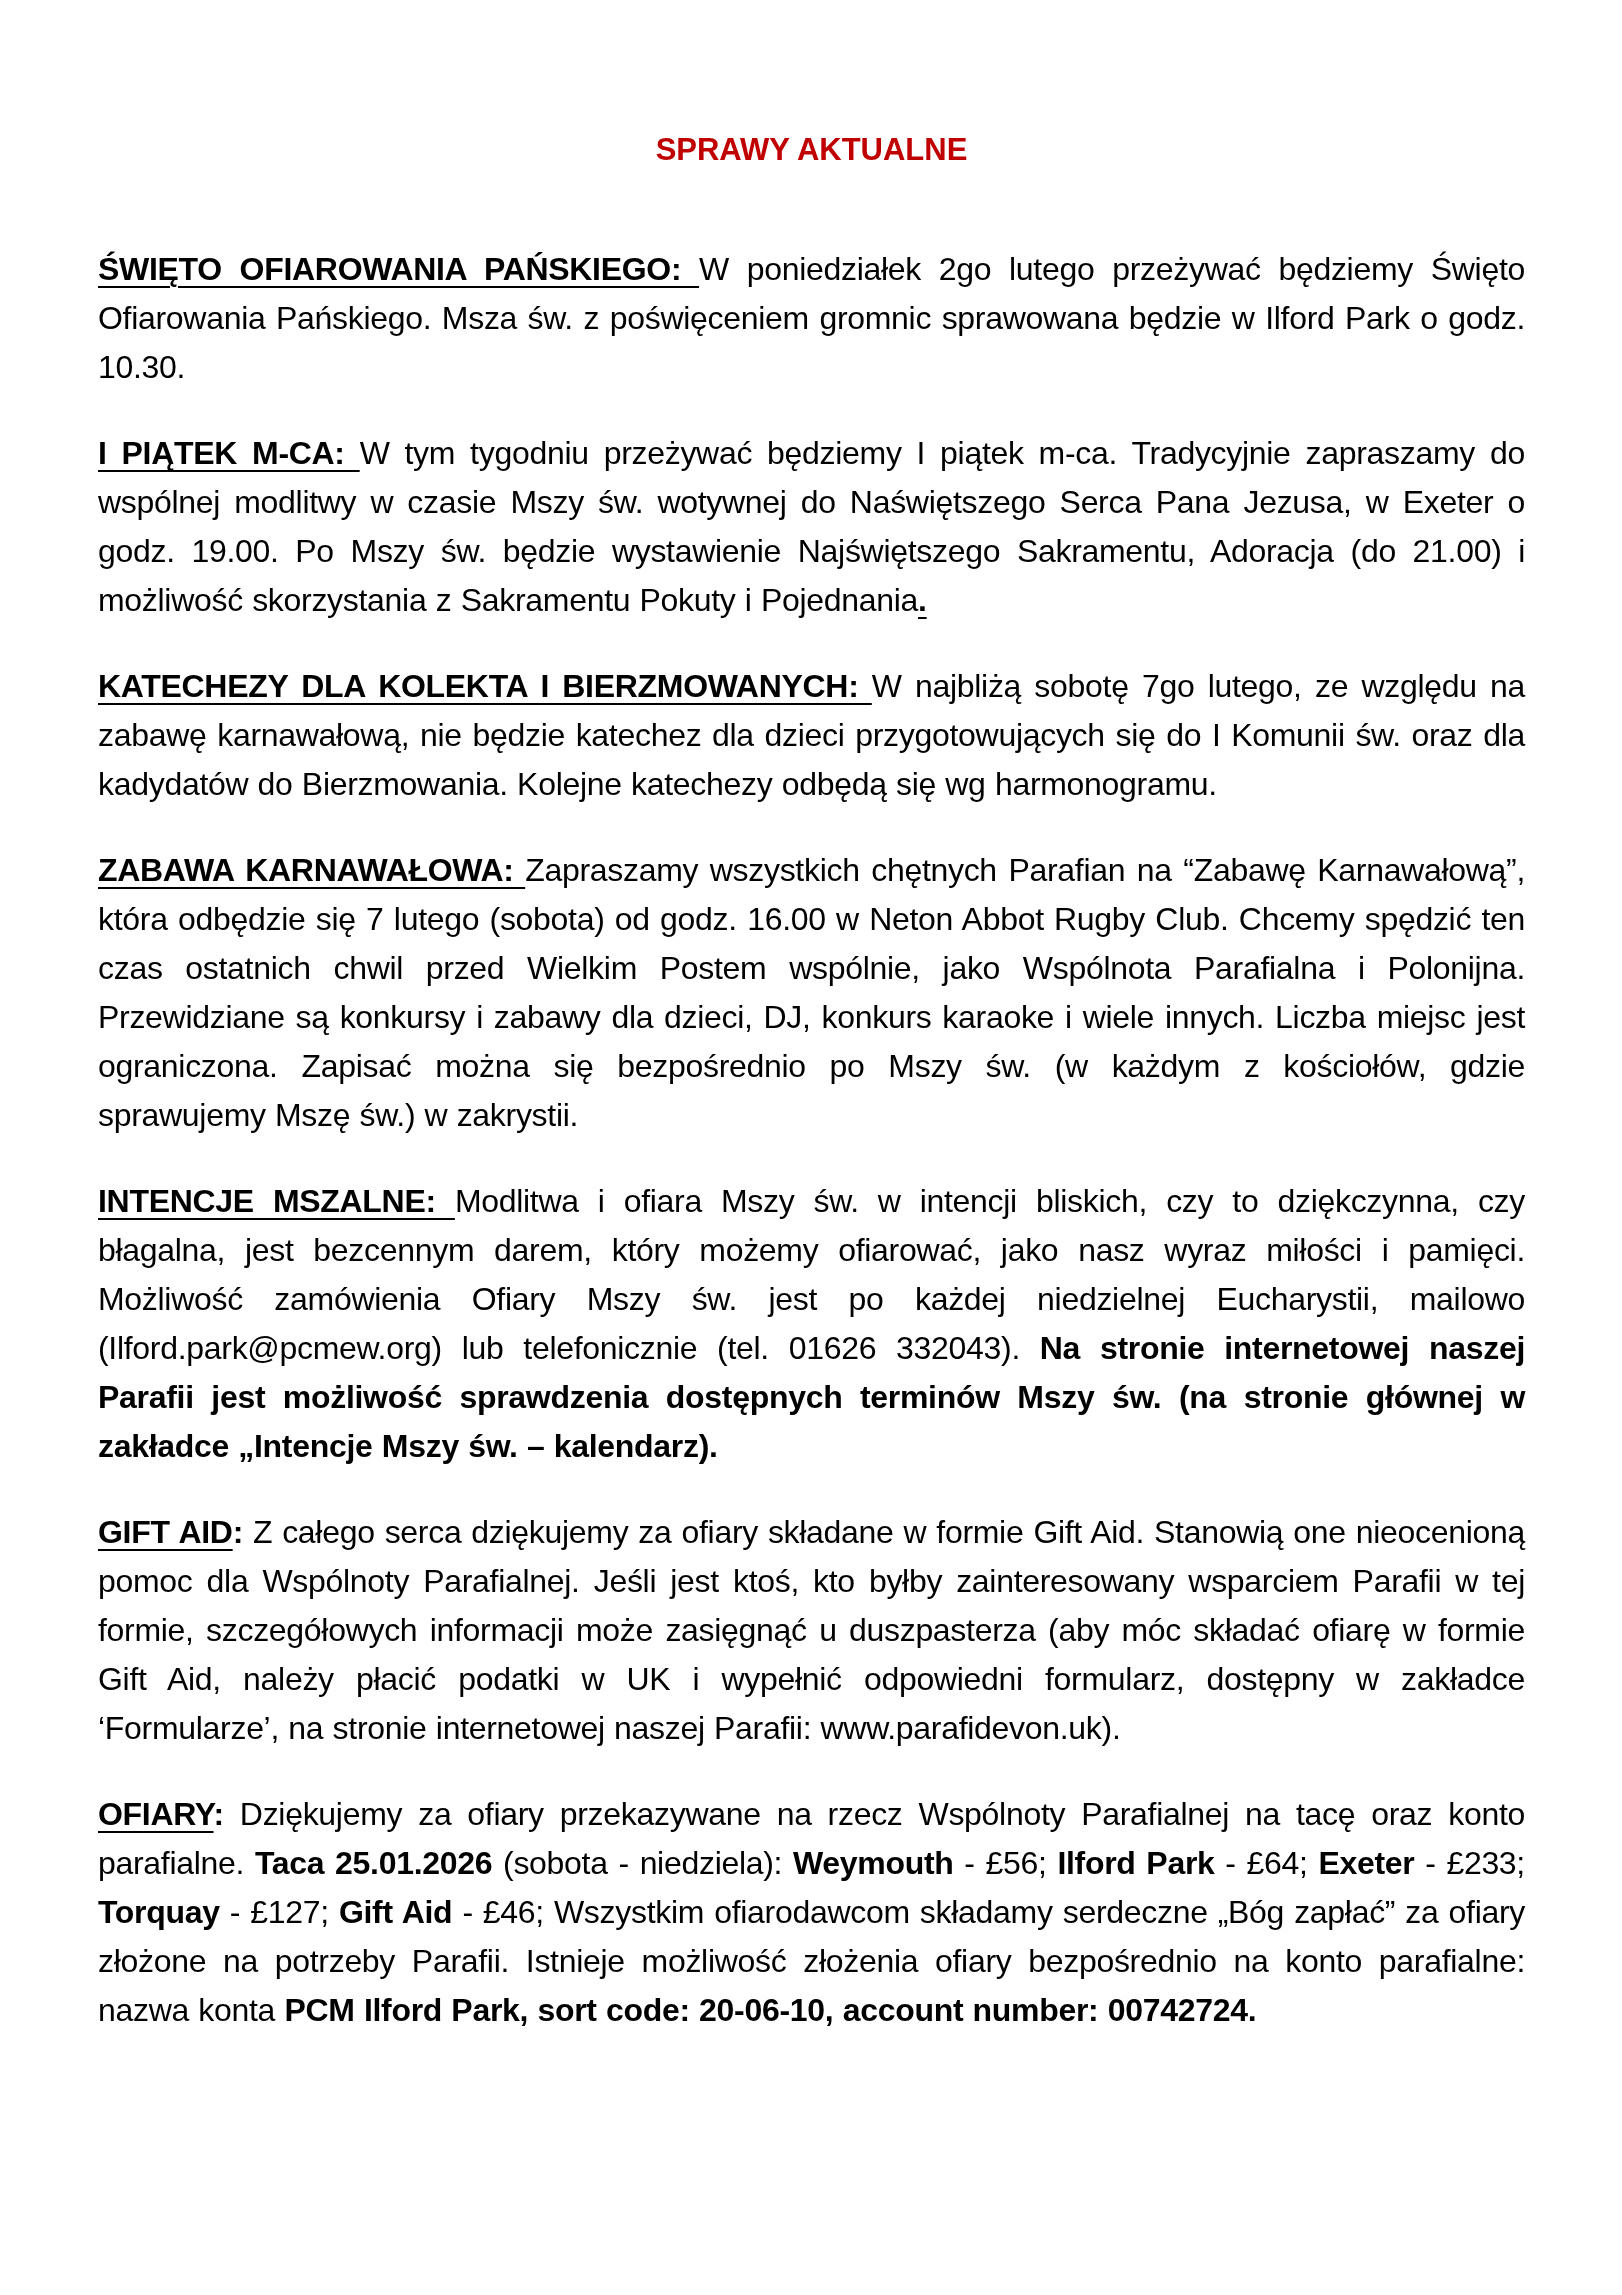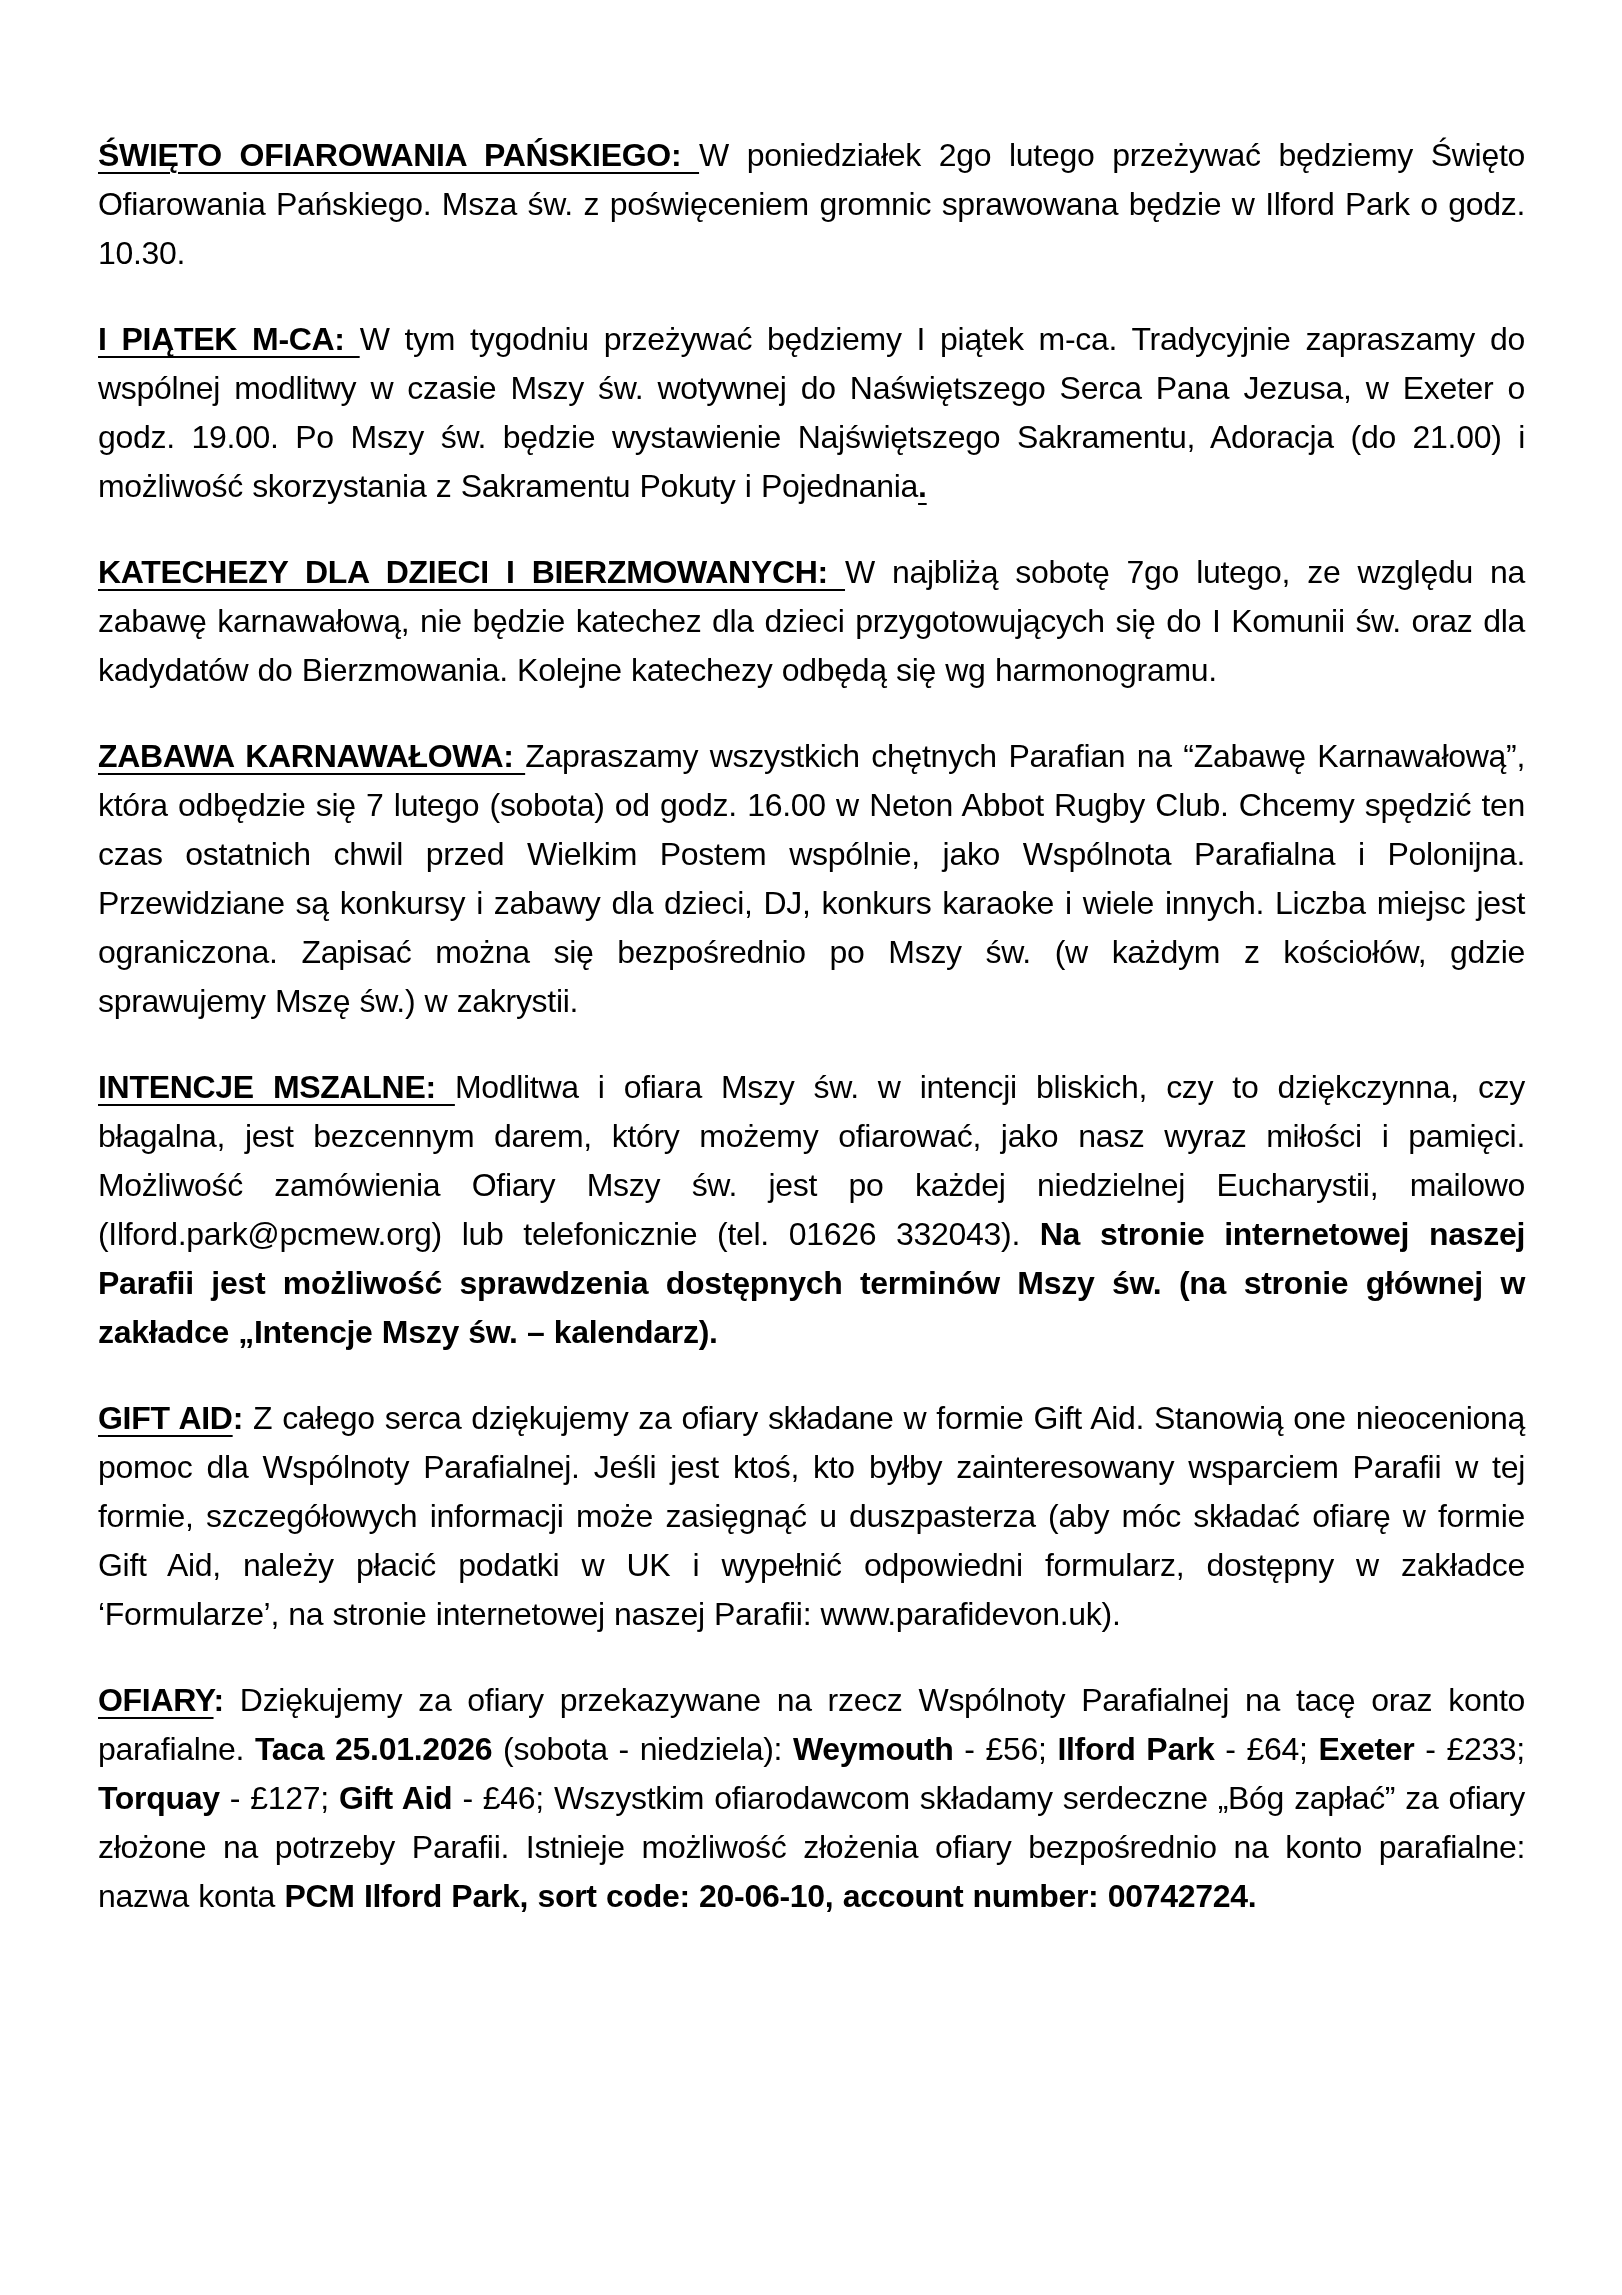--- a/index.html
+++ b/index.html
@@ -43,26 +43,27 @@
     text-decoration-thickness: 2px;
     text-underline-offset: 5.9px;
   }
 </style>
 </head>
 <body>
 
 <div class="page">
   <div class="content">
 
+    <h1 class="doc-title">SPRAWY AKTUALNE</h1>
 
     <p class="para"><span class="b u">ŚWIĘTO OFIAROWANIA PAŃSKIEGO: </span><span>W poniedziałek 2go lutego przeżywać będziemy Święto Ofiarowania Pańskiego. Msza św. z poświęceniem gromnic sprawowana będzie w Ilford Park o godz. 10.30.</span></p>
 
     <p class="para"><span class="b u">I PIĄTEK M-CA: </span><span>W tym tygodniu przeżywać będziemy I piątek m-ca. Tradycyjnie zapraszamy do wspólnej modlitwy w czasie Mszy św. wotywnej do Naświętszego Serca Pana Jezusa, w Exeter o godz. 19.00. Po Mszy św. będzie wystawienie Najświętszego Sakramentu, Adoracja (do 21.00) i możliwość skorzystania z Sakramentu Pokuty i Pojednania</span><span class="b u">.</span></p>
 
-    <p class="para"><span class="b u">KATECHEZY DLA DZIECI I BIERZMOWANYCH: </span><span>W najbliżą sobotę 7go lutego, ze względu na zabawę karnawałową, nie będzie katechez dla dzieci przygotowujących się do I Komunii św. oraz dla kadydatów do Bierzmowania. Kolejne katechezy odbędą się wg harmonogramu.</span></p>
+    <p class="para"><span class="b u">KATECHEZY DLA KOLEKTA I BIERZMOWANYCH: </span><span>W najbliżą sobotę 7go lutego, ze względu na zabawę karnawałową, nie będzie katechez dla dzieci przygotowujących się do I Komunii św. oraz dla kadydatów do Bierzmowania. Kolejne katechezy odbędą się wg harmonogramu.</span></p>
 
 
     <p class="para"><span class="b u">ZABAWA KARNAWAŁOWA: </span><span>Zapraszamy wszystkich chętnych Parafian na “Zabawę Karnawałową”, która odbędzie się 7 lutego (sobota) od godz. 16.00 w Neton Abbot Rugby Club. Chcemy spędzić ten czas ostatnich chwil przed Wielkim Postem wspólnie, jako Wspólnota Parafialna i Polonijna. Przewidziane są konkursy i zabawy dla dzieci, DJ, konkurs karaoke i wiele innych. Liczba miejsc jest ograniczona. Zapisać można się bezpośrednio po Mszy św. (w każdym z kościołów, gdzie sprawujemy Mszę św.) w zakrystii.</span></p>
 
     <p class="para"><span class="b u">INTENCJE MSZALNE: </span><span>Modlitwa i ofiara Mszy św. w intencji bliskich, czy to dziękczynna, czy błagalna, jest bezcennym darem, który możemy ofiarować, jako nasz wyraz miłości i pamięci. Możliwość zamówienia Ofiary Mszy św. jest po każdej niedzielnej Eucharystii, mailowo (Ilford.park@pcmew.org) lub telefonicznie (tel. 01626 332043). </span><span class="b">Na stronie internetowej naszej Parafii jest możliwość sprawdzenia dostępnych terminów Mszy św. (na stronie głównej w zakładce „Intencje Mszy św. – kalendarz).</span></p>
 
     <p class="para"><span class="b u">GIFT AID</span><span class="b">:</span><span> Z całego serca dziękujemy za ofiary składane w formie Gift Aid. Stanowią one nieocenioną pomoc dla Wspólnoty Parafialnej. Jeśli jest ktoś, kto byłby zainteresowany wsparciem Parafii w tej formie, szczegółowych informacji może zasięgnąć u duszpasterza (aby móc składać ofiarę w formie Gift Aid, należy płacić podatki w UK i wypełnić odpowiedni formularz, dostępny w zakładce ‘Formularze’, na stronie internetowej naszej Parafii: www.parafidevon.uk).</span></p>
 
     <p class="para"><span class="b u">OFIARY</span><span class="b">:</span><span> Dziękujemy za ofiary przekazywane na rzecz Wspólnoty Parafialnej na tacę oraz konto parafialne. </span><span class="b">Taca 25.01.2026 </span><span>(sobota - niedziela): </span><span class="b">Weymouth</span><span> - £56; </span><span class="b">Ilford Park</span><span> - £64; </span><span class="b">Exeter</span><span> - £233; </span><span class="b">Torquay</span><span> - £127; </span><span class="b">Gift Aid</span><span> - £46; </span><span>Wszystkim ofiarodawcom składamy serdeczne „Bóg zapłać” za ofiary złożone na potrzeby Parafii. Istnieje możliwość złożenia ofiary bezpośrednio na konto parafialne: nazwa konta </span><span class="b">PCM Ilford Park, sort code: 20-06-10, account number: 00742724.</span></p>
 

